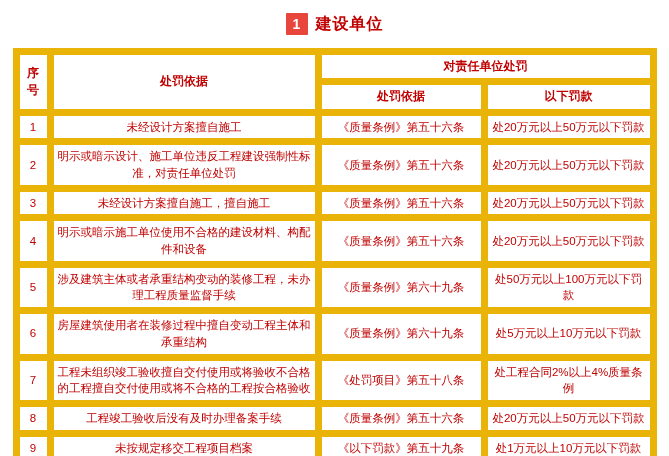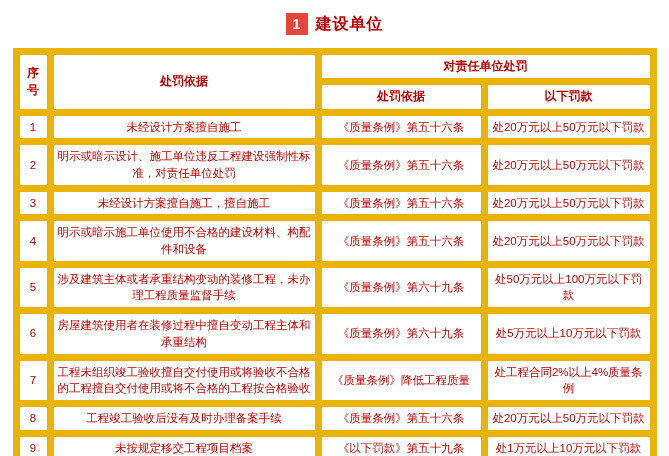--- a/index.html
+++ b/index.html
@@ -138,21 +138,21 @@
       </tr>
       <tr>
         <td class="cell-no">6</td>
         <td class="cell-item">房屋建筑使用者在装修过程中擅自变动工程主体和承重结构</td>
         <td class="cell-basis">《质量条例》第六十九条</td>
         <td class="cell-content">处5万元以上10万元以下罚款</td>
       </tr>
       <tr>
         <td class="cell-no">7</td>
         <td class="cell-item">工程未组织竣工验收擅自交付使用或将验收不合格的工程擅自交付使用或将不合格的工程按合格验收</td>
-        <td class="cell-basis">《质量条例》降低工程质量</td>
+        <td class="cell-basis">《处罚项目》第五十八条</td>
         <td class="cell-content">处工程合同2%以上4%质量条例</td>
       </tr>
       <tr>
         <td class="cell-no">8</td>
         <td class="cell-item">工程竣工验收后没有及时办理备案手续</td>
         <td class="cell-basis">《质量条例》第五十六条</td>
         <td class="cell-content">处20万元以上50万元以下罚款</td>
       </tr>
       <tr>
         <td class="cell-no">9</td>

